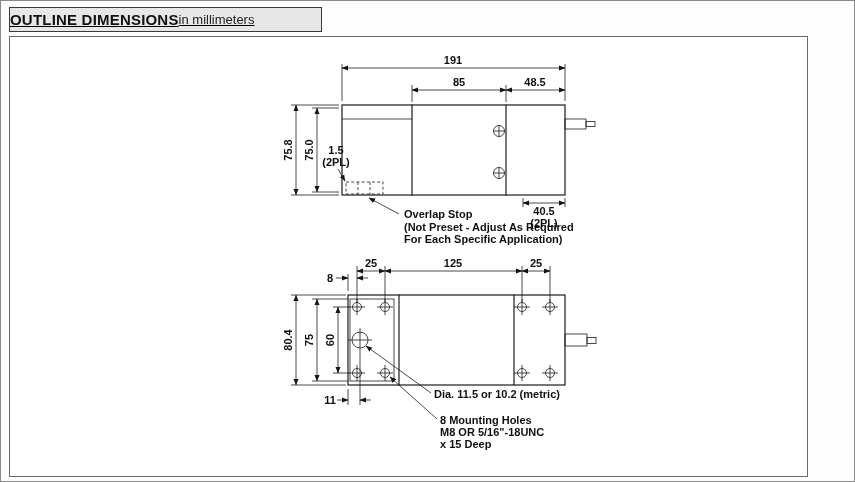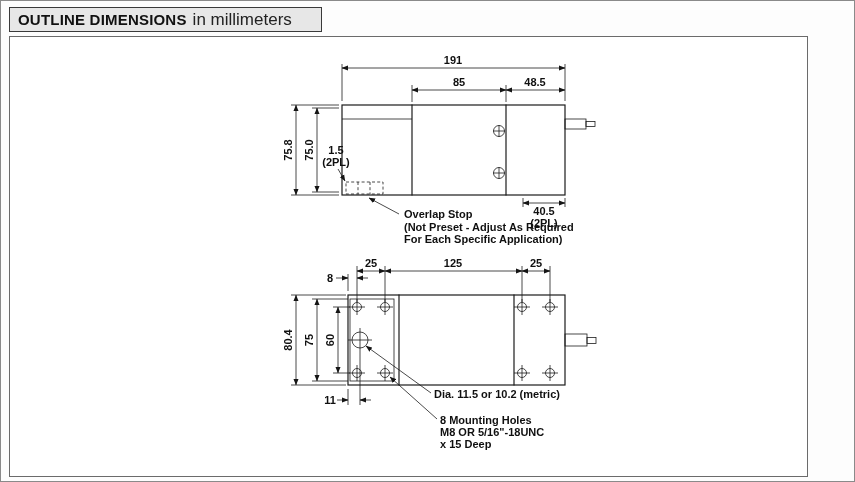--- a/index.html
+++ b/index.html
@@ -1,21 +1,21 @@
 <!DOCTYPE html>
 <html><head>
 <meta charset="utf-8">
 <style>
   * { margin:0; padding:0; box-sizing:border-box; }
   html,body { width:855px; height:482px; background:#ffffff; font-family:"Liberation Sans", sans-serif; }
   .page { position:relative; width:855px; height:482px; background:#fdfdfd; border:1px solid #8a8a8a; }
   .header-box { position:absolute; left:8px; top:6px; width:313px; height:25px; background:#e7e7e7;
-                border:1px solid #3a3a3a; display:flex; align-items:center; padding:0 8px; }
+                border:1px solid #3a3a3a; display:flex; align-items:center; padding:0 0;text-decoration:underline; }
   .header-box .title { font-weight:bold; font-size:15px; color:#111; letter-spacing:.2px; white-space:pre; }
-  .header-box .subtitle { font-size:17px; color:#222; margin-left:6px; white-space:pre; }
+  .header-box .subtitle { font-size:13px; color:#222; white-space:pre; }
   .drawing-box { position:absolute; left:8px; top:35px; width:799px; height:441px; border:1px solid #6b6b6b; background:#fff; }
   svg { display:block; }
   .ln   { stroke:#1c1c1c; stroke-width:1.2; fill:none; stroke-linecap:square; }
   .thin { stroke:#1c1c1c; stroke-width:.8;  fill:none; }
   .dim  { stroke:#1c1c1c; stroke-width:.8;  fill:none; }
   .dash { stroke-dasharray:3 2.2; }
   text  { font-family:"Liberation Sans", sans-serif; font-weight:bold; font-size:11px; fill:#101010; }
 </style>
 </head>
 <body>

